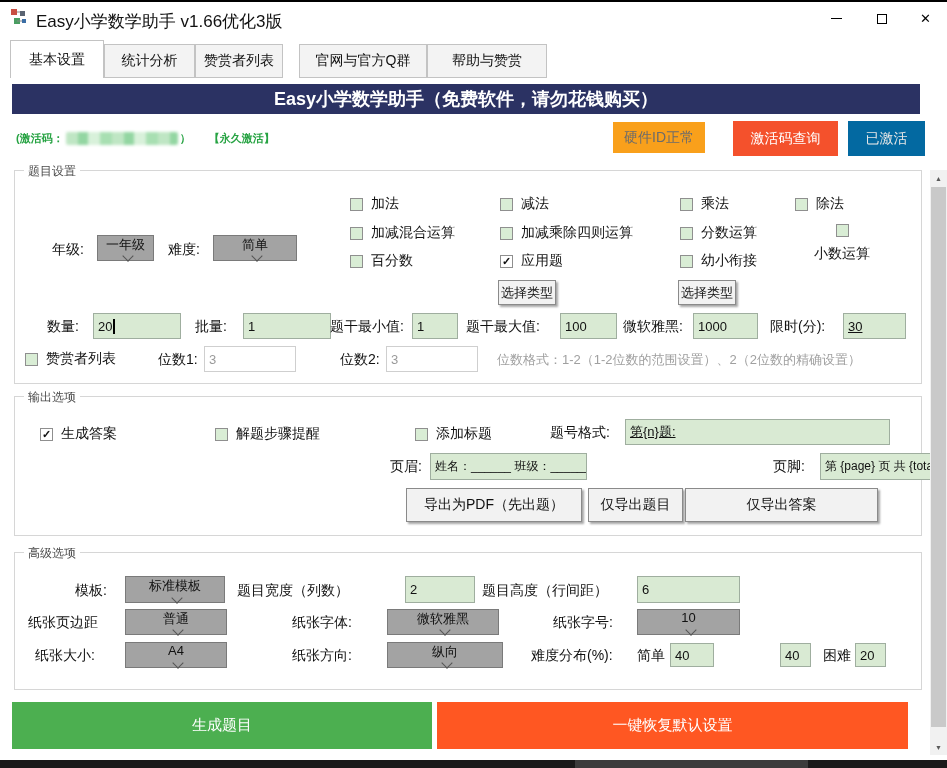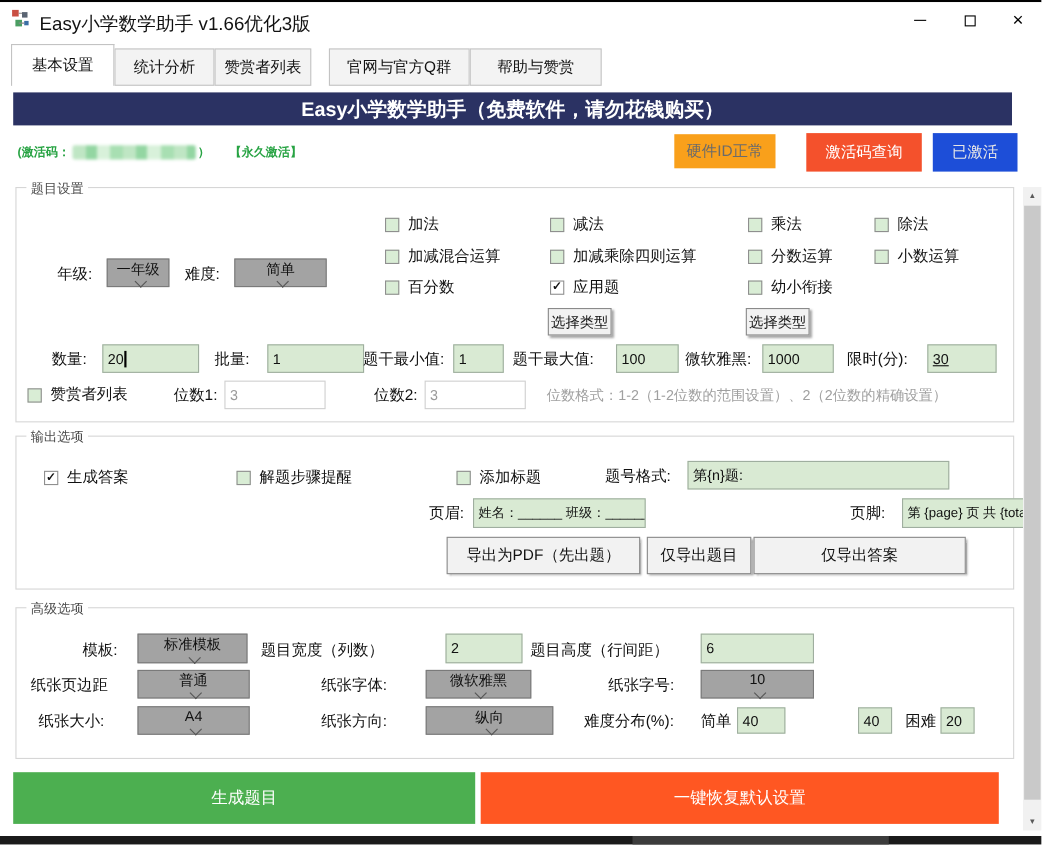--- a/index.html
+++ b/index.html
@@ -76,21 +76,21 @@
   <div class="banner">Easy小学数学助手（免费软件，请勿花钱购买）</div>
 
   <div class="actrow">
     <span>(激活码：</span>
     <span class="blob"></span>
     <span>）</span>
     <span style="margin-left:18px;">【永久激活】</span>
   </div>
   <div class="pillbtn" style="left:613px;top:122px;width:92px;height:31px;background:#f9a01b;color:#6b6b6b;">硬件ID正常</div>
   <div class="pillbtn" style="left:733px;top:121px;width:105px;height:35px;background:#f4512c;color:#fff;">激活码查询</div>
-  <div class="pillbtn" style="left:848px;top:121px;width:77px;height:35px;background:#1d4ed8;color:#e6e6e6;">已激活</div>
+  <div class="pillbtn" style="left:848px;top:121px;width:77px;height:35px;background:#0369a1;color:#e6e6e6;">已激活</div>
 
   <div class="gbox" style="left:14px;top:170px;width:908px;height:214px;"></div>
   <div class="glabel" style="left:24px;top:163px;">题目设置</div>
 
   <div class="lbl" style="left:52px;top:241px;">年级:</div>
   <div class="sel" style="left:97px;top:235px;width:57px;height:26px;">
     <span>一年级</span>
       <span class="chev"></span>
   </div>
   <div class="lbl" style="left:168px;top:241px;">难度:</div>
@@ -120,21 +120,21 @@
       <span>加减混合运算</span>
     </div>
   <div class="cbitem" style="left:500px;top:224px;">
       <span class="cb"></span>
       <span>加减乘除四则运算</span>
     </div>
   <div class="cbitem" style="left:680px;top:224px;">
       <span class="cb"></span>
       <span>分数运算</span>
     </div>
-  <div class="cbitem" style="left:795px;top:224px;">
+  <div class="cbitem" style="left:814px;top:224px;flex-direction:column;">
       <span class="cb"></span>
       <span>小数运算</span>
     </div>
   <div class="cbitem" style="left:350px;top:252px;">
       <span class="cb"></span>
       <span>百分数</span>
     </div>
   <div class="cbitem" style="left:500px;top:252px;">
       <span class="cb checked"></span>
       <span>应用题</span>
@@ -182,21 +182,21 @@
     </div>
   <div class="cbitem" style="left:215px;top:425px;">
       <span class="cb"></span>
       <span>解题步骤提醒</span>
     </div>
   <div class="cbitem" style="left:415px;top:425px;">
       <span class="cb"></span>
       <span>添加标题</span>
     </div>
   <div class="lbl" style="left:550px;top:424px;">题号格式:</div>
-  <div class="inp" style="left:625px;top:419px;width:238px;height:26px;">第{n}题:</div>
+  <div class="inp" style="left:625px;top:419px;width:265px;height:26px;text-decoration:underline;">第{n}题:</div>
 
   <div class="lbl" style="left:390px;top:458px;">页眉:</div>
   <div class="inp" style="left:430px;top:453px;width:157px;height:27px;font-size:12px;">姓名：______ 班级：______ 日期：___年__月__</div>
   <div class="lbl" style="left:773px;top:458px;">页脚:</div>
   <div class="inp" style="left:820px;top:453px;width:112px;height:27px;font-size:12px;">第 {page} 页 共 {total} 页</div>
 
   <div class="btn3d" style="left:406px;top:488px;width:176px;height:34px;">导出为PDF（先出题）</div>
   <div class="btn3d" style="left:588px;top:488px;width:95px;height:34px;">仅导出题目</div>
   <div class="btn3d" style="left:685px;top:488px;width:193px;height:34px;">仅导出答案</div>
 
@@ -212,21 +212,21 @@
   <div class="inp" style="left:405px;top:576px;width:70px;height:27px;">2</div>
   <div class="lbl" style="left:482px;top:582px;">题目高度（行间距）</div>
   <div class="inp" style="left:637px;top:576px;width:103px;height:27px;">6</div>
 
   <div class="lbl" style="left:28px;top:614px;">纸张页边距</div>
   <div class="sel" style="left:125px;top:609px;width:102px;height:26px;">
     <span>普通</span>
       <span class="chev"></span>
   </div>
   <div class="lbl" style="left:292px;top:614px;">纸张字体:</div>
-  <div class="sel" style="left:387px;top:609px;width:96px;height:26px;">
+  <div class="sel" style="left:387px;top:609px;width:112px;height:26px;">
     <span>微软雅黑</span>
       <span class="chev"></span>
   </div>
   <div class="lbl" style="left:553px;top:614px;">纸张字号:</div>
   <div class="sel" style="left:637px;top:609px;width:103px;height:26px;">
     <span>10</span>
       <span class="chev"></span>
   </div>
 
   <div class="lbl" style="left:35px;top:647px;">纸张大小:</div>

